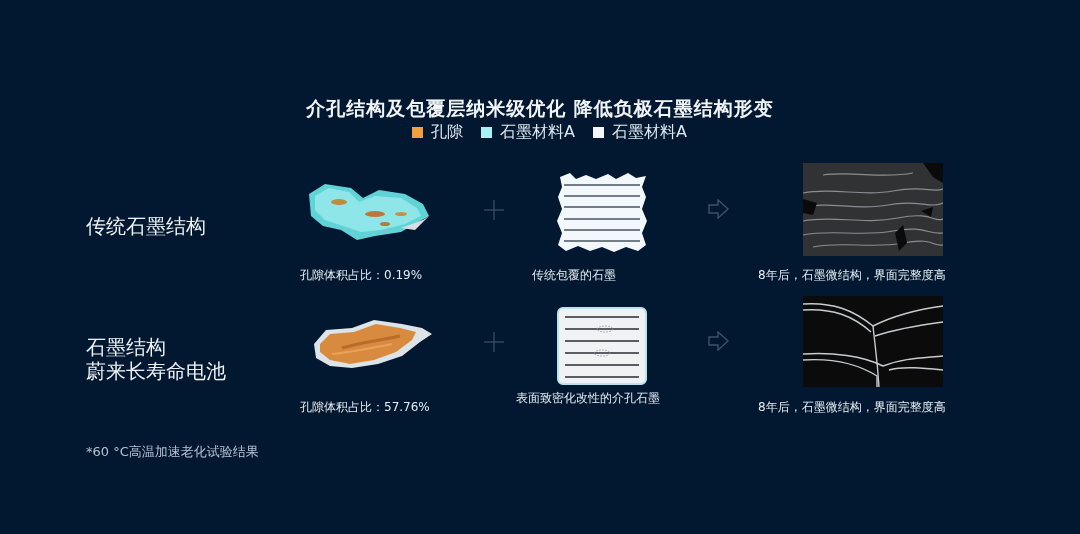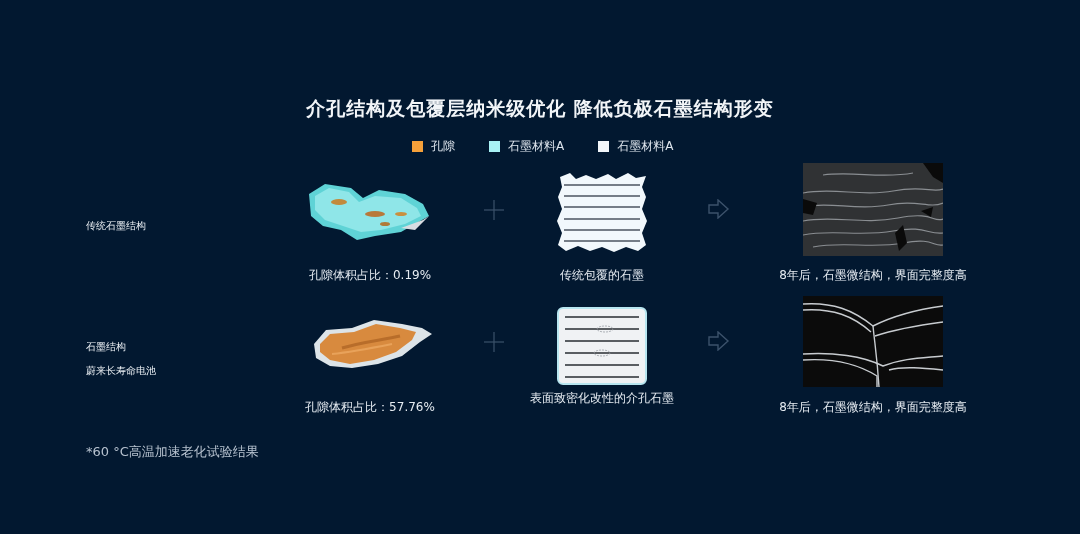--- a/index.html
+++ b/index.html
@@ -11,29 +11,29 @@
     position: relative;
   }
   .title {
     position: absolute; left: 0; width: 1080px; top: 72px;
     text-align: center; font-size: 19px; letter-spacing: 1px; color: #f2f5f8;
     font-weight: bold;
     margin-top: 24px;
   }
   .legend {
     position: absolute; top: 122px; left: 412px;
-    display: flex; gap: 34px; font-size: 12px; color: #dfe6ee; margin-top: 16px;
+    display: flex; gap: 18px; font-size: 16px; color: #dfe6ee;
   }
   .legend-item { display: flex; align-items: center; gap: 8px; }
   .swatch { width: 11px; height: 11px; display: inline-block; }
   .row-label {
-    position: absolute; left: 86px; font-size: 10px; line-height: 24px; color: #eef2f6;
+    position: absolute; left: 86px; font-size: 20px; line-height: 24px; color: #eef2f6;
   }
   .caption {
-    position: absolute; font-size: 12px; color: #e6ecf2; text-align: center; white-space: nowrap;
+    position: absolute; font-size: 12px; color: #e6ecf2; text-align: left; white-space: nowrap;
   }
   .img-box { position: absolute; }
   .plus, .arrow { position: absolute; }
   .footnote { position: absolute; left: 86px; top: 443px; font-size: 13px; color: #b7c2cf; }
 </style>
 </head>
 <body>
 
 <div class="title">介孔结构及包覆层纳米级优化 降低负极石墨结构形变</div>
 

